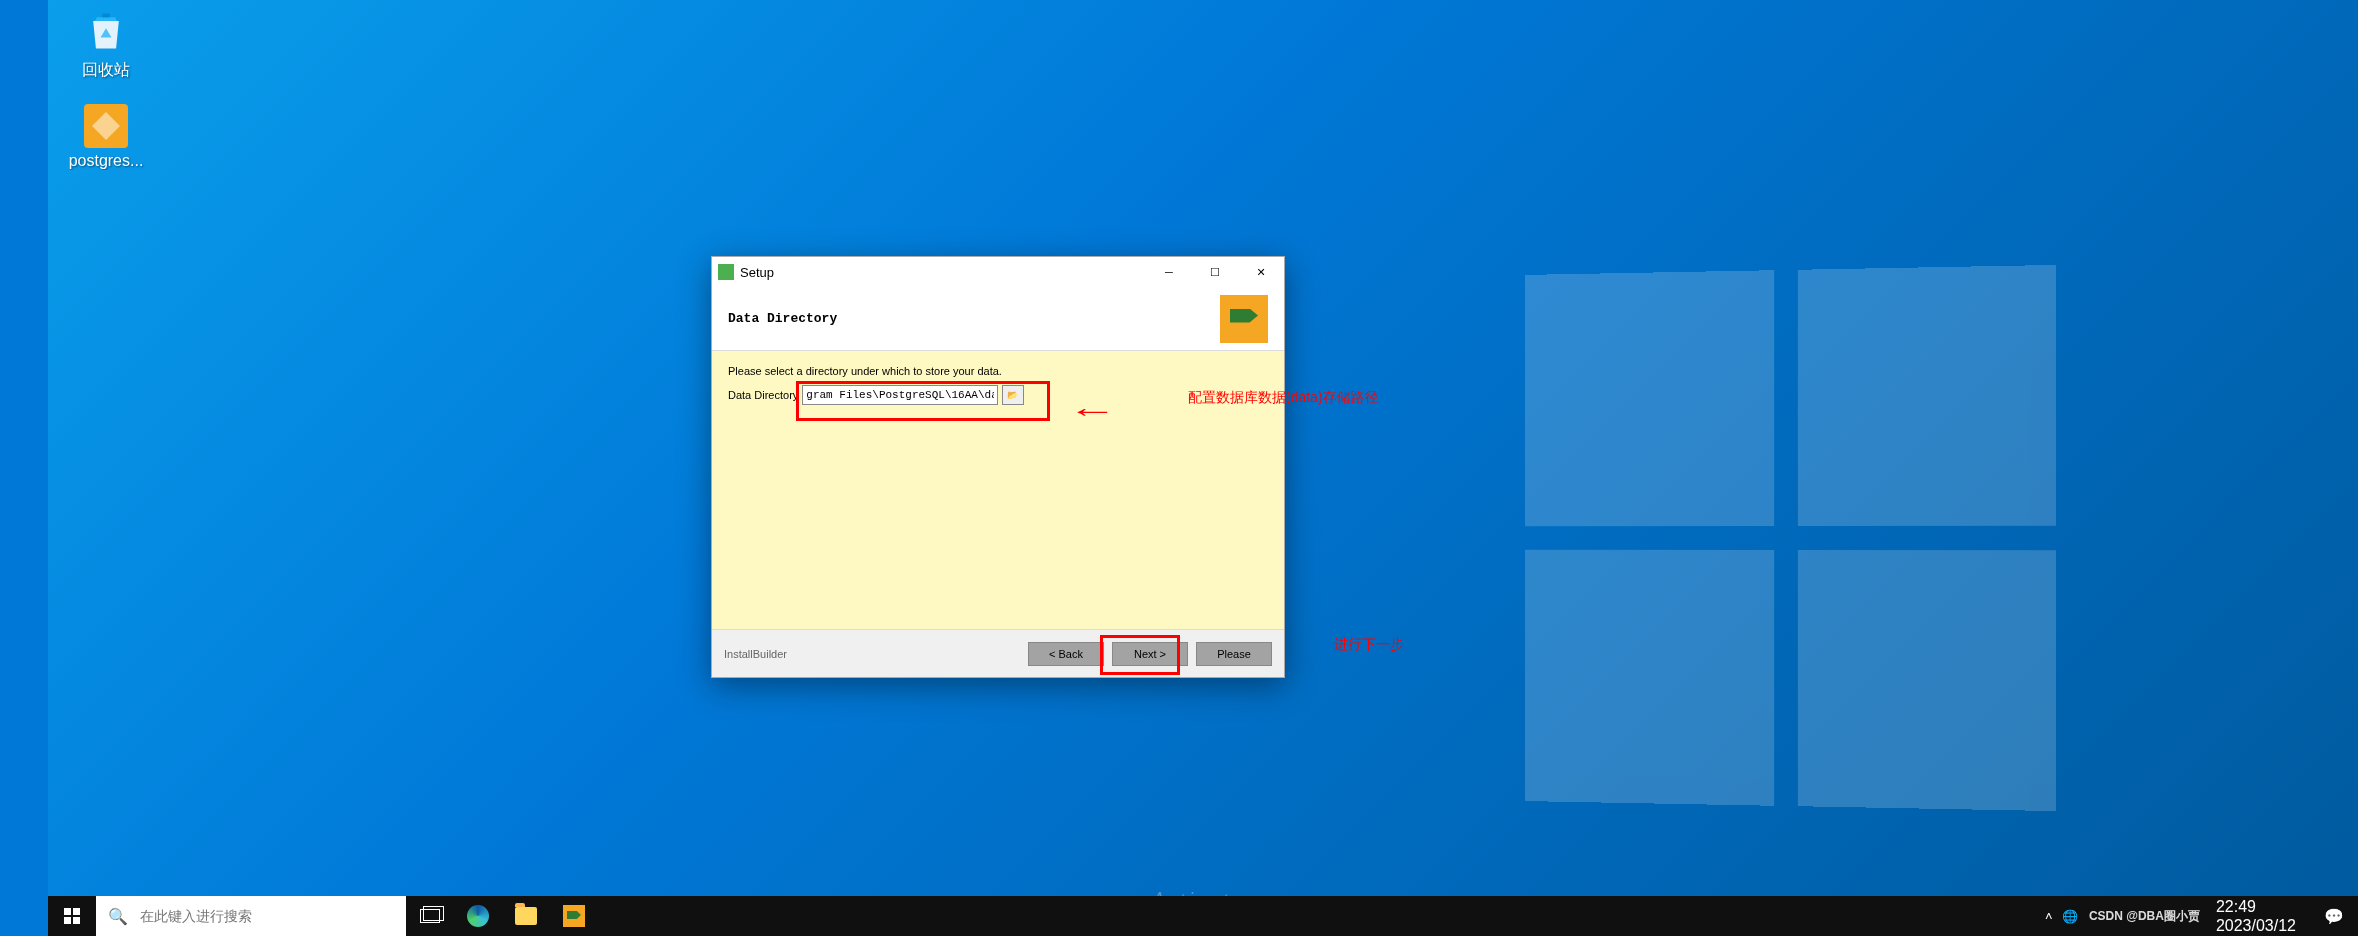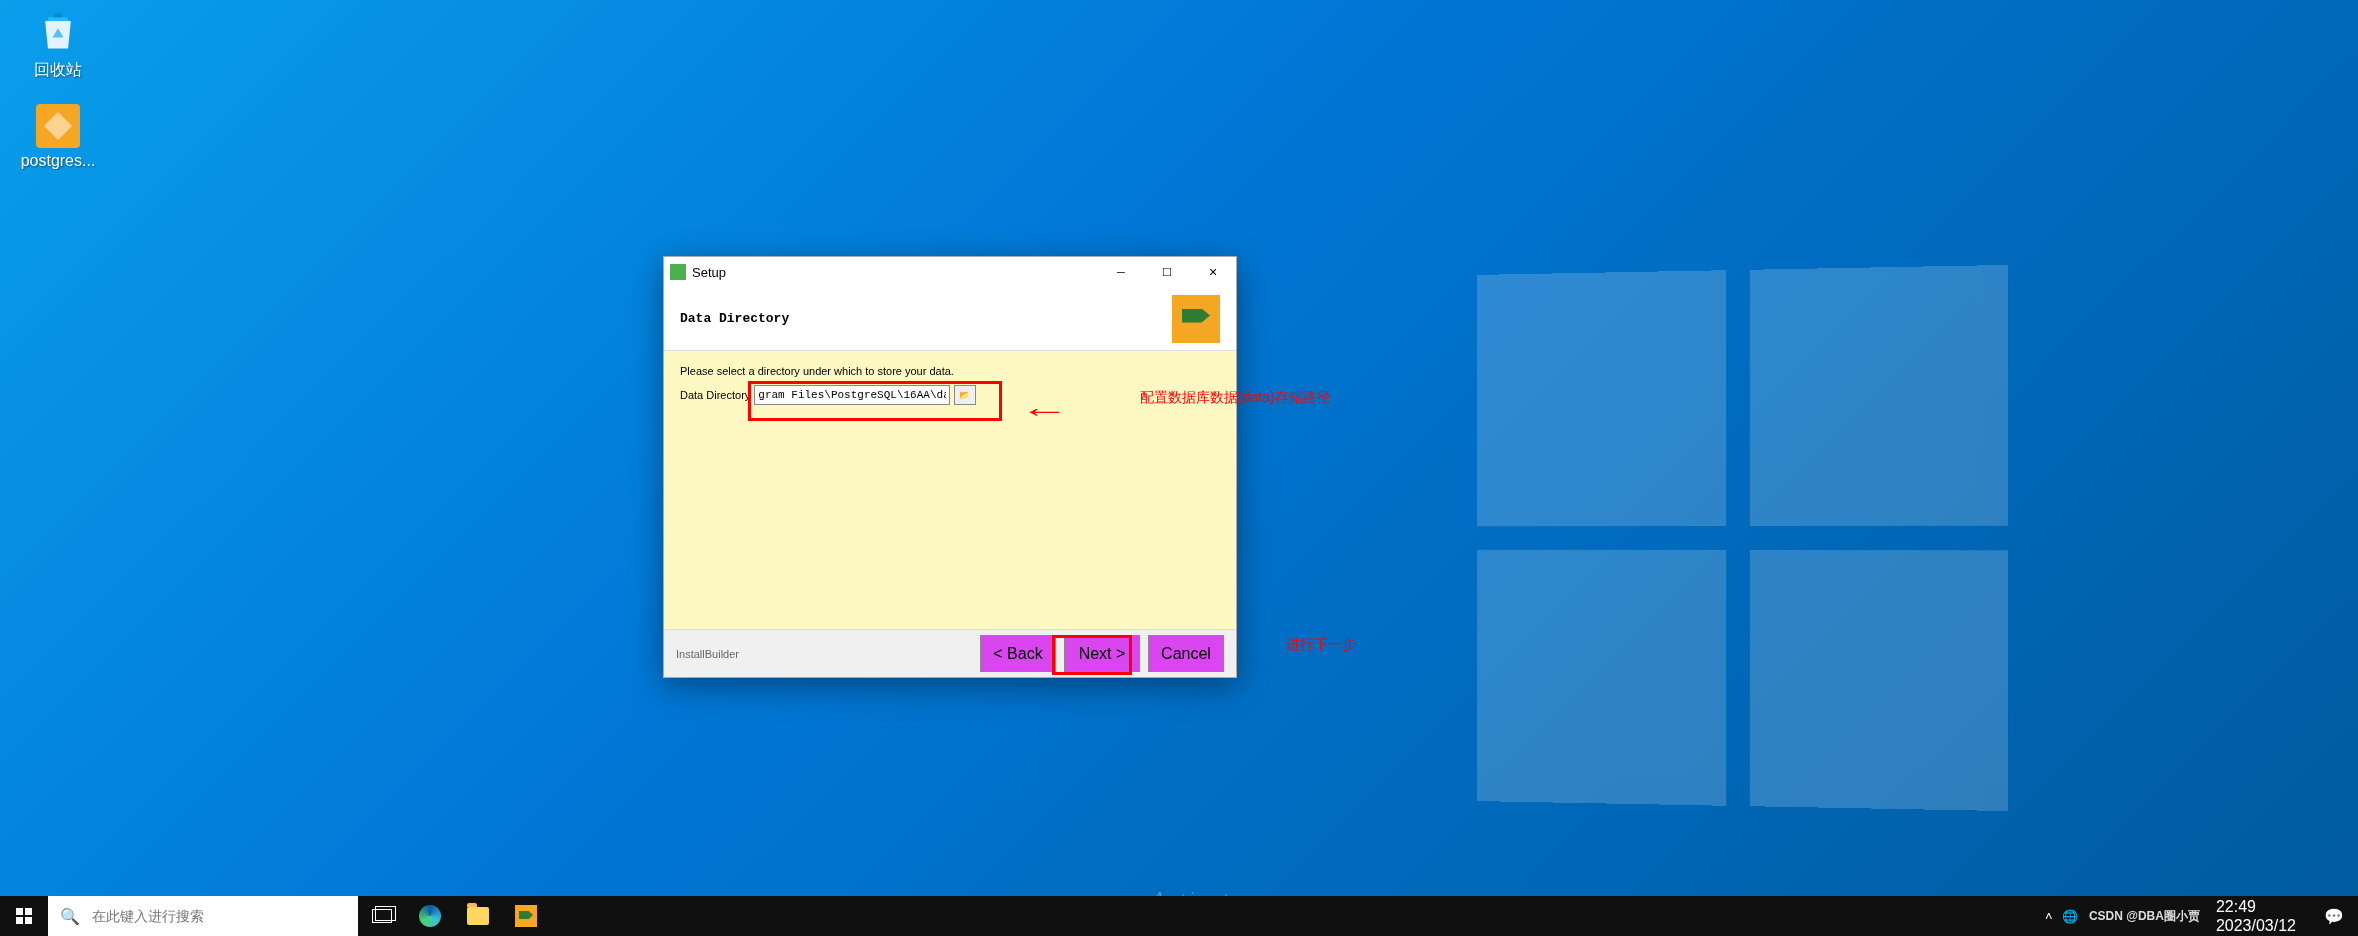--- a/index.html
+++ b/index.html
@@ -1,20 +1,21 @@
 <!DOCTYPE html>
 <html><head>
 <meta charset="utf-8">
 <style>
 * { margin: 0; padding: 0; box-sizing: border-box; font-family: "Segoe UI", Tahoma, sans-serif; }
 body { width: 2358px; height: 936px; overflow: hidden; background: #0078d7; position: relative; }
 
 .desktop {
   position: absolute; inset: 0;
   background: linear-gradient(135deg, #0a9eeb 0%, #0078d7 40%, #005a9e 100%);
+  margin-left: 48px;
 }
 
 .win-logo {
   position: absolute; left: 1470px; top: 270px; width: 536px; height: 536px;
   display: grid; grid-template-columns: 1fr 1fr; grid-template-rows: 1fr 1fr; gap: 24px;
   transform: perspective(2000px) rotateY(-8deg);
 }
 .win-logo > div { background: rgba(255,255,255,0.18); }
 
 .desktop-icon { position: absolute; width: 100px; text-align: center; color: #fff; font-size: 16px; cursor: pointer; }
@@ -44,21 +45,21 @@
 
 .wizard-body { padding: 14px 16px; background: #fef9c3; height: 278px; font-family: "Courier New", monospace; font-size: 11px; }
 .wizard-body .instr { margin-bottom: 8px; }
 .wizard-body .row { display: flex; align-items: center; gap: 4px; }
 .wizard-body .row label { white-space: nowrap; }
 .wizard-body .row input { flex: 0 0 196px; height: 20px; font-size: 11px; padding: 0 3px; border: 1px solid #888; font-family: "Courier New", monospace; }
 .wizard-body .row button { width: 22px; height: 20px; border: 1px solid #888; background: #efefef; cursor: pointer; font-size: 9px; display: flex; align-items: center; justify-content: center; }
 
 .wizard-footer { height: 48px; border-top: 1px solid #ddd; display: flex; align-items: center; padding: 0 12px; }
 .wizard-footer .brand { font-size: 11px; color: #666; flex: 1; }
-.wizard-footer button { min-width: 76px; height: 37px; font-size: 16px; border: 1px solid #888; background: #d946ef; margin-left: 8px; cursor: pointer; }
+.wizard-footer button { min-width: 76px; height: 24px; font-size: 11px; border: 1px solid #888; background: #a3a3a3; margin-left: 8px; cursor: pointer; }
 
 .redbox { position: absolute; border: 3px solid #ff0000; pointer-events: none; }
 .rb1 { left: 748px; top: 381px; width: 254px; height: 40px; }
 .rb2 { left: 1052px; top: 635px; width: 80px; height: 40px; }
 
 .arrow { position: absolute; color: #ff0000; font-size: 28px; pointer-events: none; }
 .ar1 { left: 1030px; top: 392px; transform: scaleX(1.8); }
 .annot { position: absolute; color: #ff0000; font-size: 14px; font-family: "Microsoft YaHei", sans-serif; }
 .an1 { left: 1140px; top: 389px; }
 .an2 { left: 1286px; top: 636px; }
@@ -133,21 +134,21 @@
       <div class="row">
         <label>Data Directory</label>
         <input type="text" value="gram Files\PostgreSQL\16AA\dataA" style="">
         <button title="Browse">📂</button>
       </div>
     </div>
     <div class="wizard-footer">
       <div class="brand">InstallBuilder</div>
       <button>&lt; Back</button>
       <button>Next &gt;</button>
-      <button>Cancel</button>
+      <button>Please</button>
     </div>
   </div>
 
   <div class="redbox rb1"></div>
   <div class="redbox rb2"></div>
   <div class="arrow ar1">←</div>
   <div class="annot an1">配置数据库数据(data)存储路径</div>
   <div class="annot an2">进行下一步</div>
 
   <div class="watermark">Activate</div>

